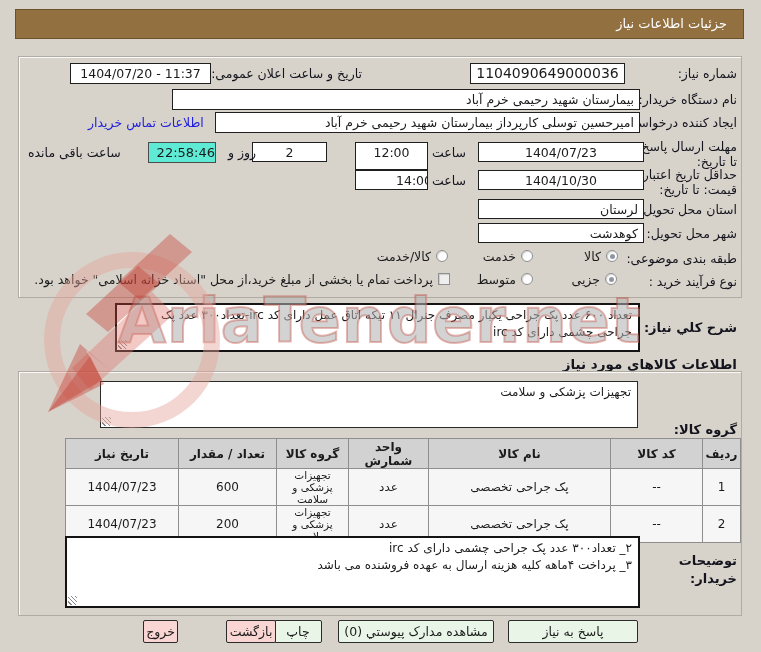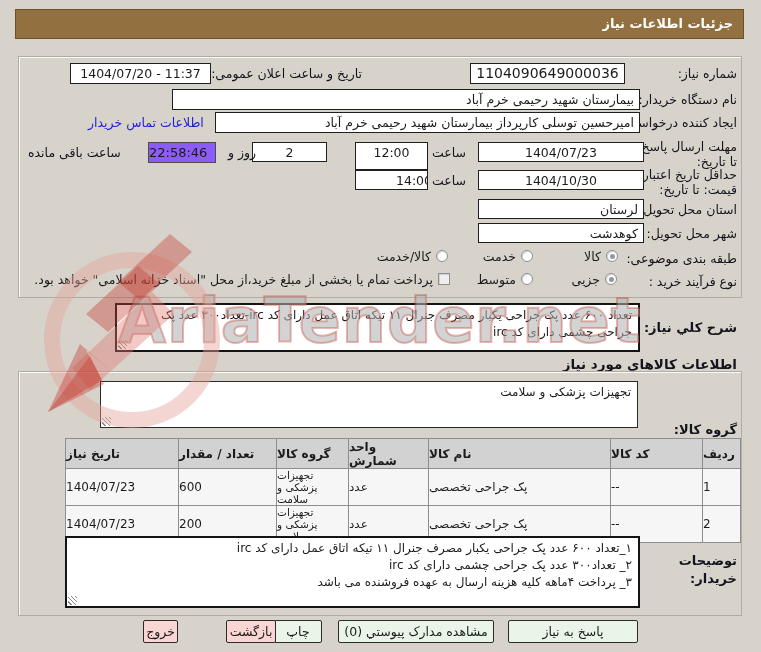--- a/index.html
+++ b/index.html
@@ -8,41 +8,41 @@
     position:relative;
     background:#d7d3cb;
     font-family:"DejaVu Sans", sans-serif;
     color:#1b1b1b;
     overflow:hidden;
     direction:rtl;
   }
   .titlebar {
     position:absolute; left:15px; top:9px; width:729px; height:30px;
     background:#93703f; border:1px solid #6a5126; color:#ffffff;
-    font-size:13px; font-weight:bold; line-height:28px;
-    padding-right:10px; text-align:right;
+    font-size:13px; font-weight:normal; line-height:28px;
+    padding-right:16px; text-align:right;
   }
   .groupbox {
     position:absolute; border:1px solid #b0aca4;
     box-shadow: inset 1px 1px 0 rgba(255,255,255,.85);
   }
   .lbl { position:absolute; font-size:12.5px; color:#14141e; text-align:right; white-space:nowrap; }
   .lbl.wrap { white-space:normal; line-height:15px; }
   .lbl.bold { font-weight:bold; }
   .inp {
     position:absolute; background:#ffffff; border:1px solid #1f1f1f;
     font-size:12.5px; height:21px; line-height:19px; overflow:hidden;
     padding:0 5px;
   }
   .inp.center { text-align:center; direction:ltr; }
   .inp.right { text-align:right; }
   .inp.num { font-size:14px; }
   .timer {
-    position:absolute; background:#8b5cf6; border:1px solid #4c4c4c;
-    font-size:13px; height:21px; line-height:19px; text-align:left; direction:ltr;
+    position:absolute; background:#5eead4; border:1px solid #4c4c4c;
+    font-size:13px; height:21px; line-height:19px; text-align:right; direction:ltr;
   }
   .link { position:absolute; color:#2121dd; font-size:12.5px; cursor:pointer; white-space:nowrap; }
   .pair { position:absolute; display:flex; align-items:center; gap:5px; height:14px; }
   .radio {
     width:12px; height:12px; border-radius:50%; background:#fdfdfd;
     border:1px solid #8f8f8f; box-shadow: inset 1px 1px 1px rgba(0,0,0,.15); flex:0 0 auto;
     display:flex; align-items:center; justify-content:center;
   }
   .radio.selected::after { content:""; width:5px; height:5px; border-radius:50%; background:#8e97a3; }
   .checkbox {
@@ -57,21 +57,21 @@
   .ta.thin { border-width:1px; border-color:#2a2a2a; }
   .ta::after {
     content:""; position:absolute; left:1px; bottom:1px; width:9px; height:9px;
     background:repeating-linear-gradient(45deg, transparent 0 2px, #8a8a8a 2px 3px);
   }
   table.goods {
     position:absolute; left:65px; top:438px; width:675px;
     border-collapse:collapse; table-layout:fixed; direction:rtl;
     font-size:12px;
   }
-  table.goods th, table.goods td { border:1px solid #8e8e8e; text-align:left; vertical-align:middle; }
+  table.goods th, table.goods td { border:1px solid #8e8e8e; text-align:center; vertical-align:middle; }
   table.goods th { background:#d2d2d2; height:30px; font-size:12px; font-weight:bold; }
   table.goods td { background:#f6f6f6; height:31px; }
   td.small { font-size:10.5px; line-height:12px; }
   .btn {
     position:absolute; top:620px; height:23px; border:1px solid #2b2b2b; border-radius:2px;
     font-size:12.5px; display:flex; align-items:center; justify-content:center;
     cursor:pointer; font-family:"DejaVu Sans", sans-serif;
   }
   .btn.green { background:#e9f6e7; }
   .btn.pink  { background:#f9d5d3; }
@@ -199,21 +199,20 @@
     <td>عدد</td>
     <td class="small">تجهیزات پزشکی و سلامت</td>
     <td>200</td>
     <td>1404/07/23</td>
   </tr>
 </tbody>
   </table>
 
 <div class="lbl wrap bold" style="right:24px; top:552px; width:72px; font-size:13px; line-height:18px;">توضیحات خریدار:</div>
 <div class="ta" style="left:65px; top:536px; width:575px; height:72px;">
-  <div>۱_تعداد ۶۰۰ عدد پک جراحی یکبار مصرف  جنرال ۱۱ تیکه اتاق عمل دارای کد irc</div>
   <div>۲_ تعداد۳۰۰ عدد پک جراحی چشمی دارای کد irc</div>
   <div>۳_ پرداخت ۴ماهه کلیه هزینه ارسال به عهده فروشنده می باشد</div>
 </div>
 
 <div class="btn green" style="left:508px; width:130px;">پاسخ به نیاز</div>
 <div class="btn green" style="left:338px; width:156px;">مشاهده مدارک پیوستي (0)</div>
 <div class="btn green" style="left:274px; width:48px;">چاپ</div>
 <div class="btn pink" style="left:226px; width:50px;">بازگشت</div>
 <div class="btn pink" style="left:143px; width:35px;">خروج</div>
 

